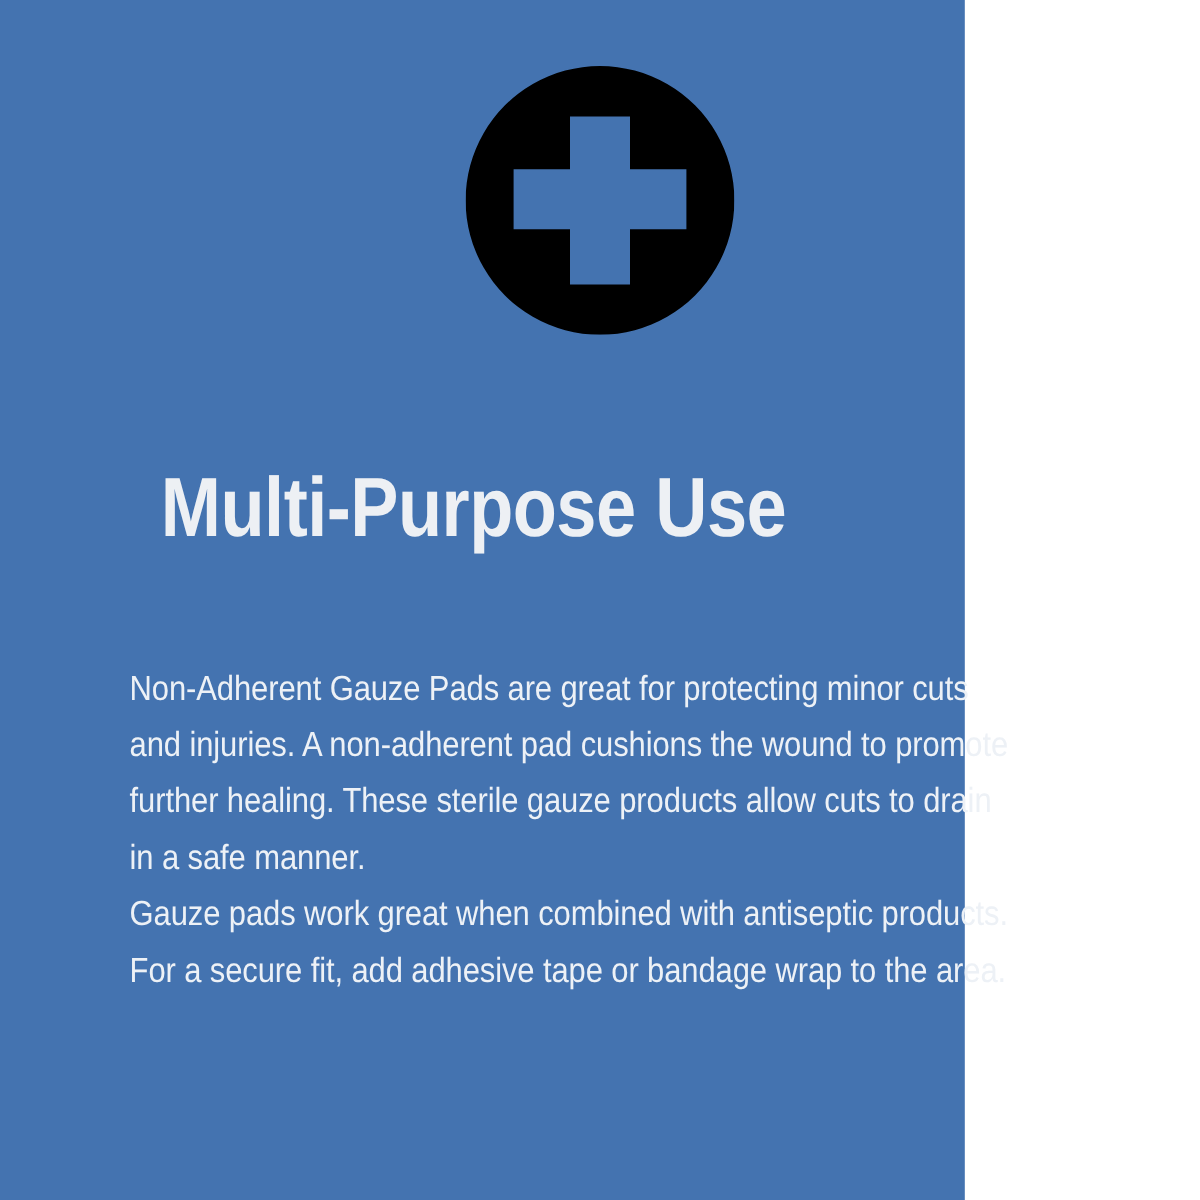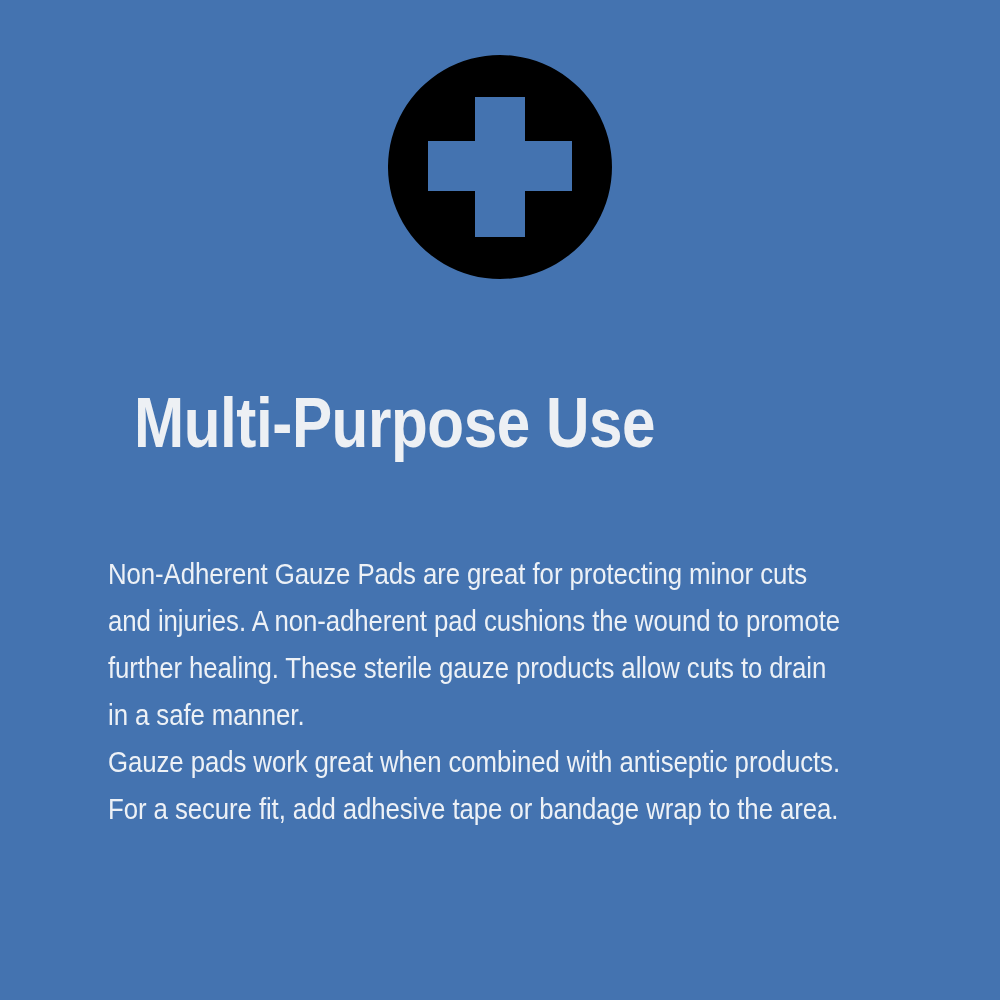--- a/index.html
+++ b/index.html
@@ -9,21 +9,21 @@
   }
   body {
     width: 1000px;
     height: 1000px;
     overflow: hidden;
     font-family: "Liberation Sans", "DejaVu Sans", sans-serif;
   }
 
   #card {
     position: relative;
-    width: 1000px;
+    width: 804px;
     height: 1000px;
     background: #4473b0;
     box-sizing: border-box;
   }
 
   
   #icon-wrap {
     position: absolute;
     left: 388px;
     top: 55px;

